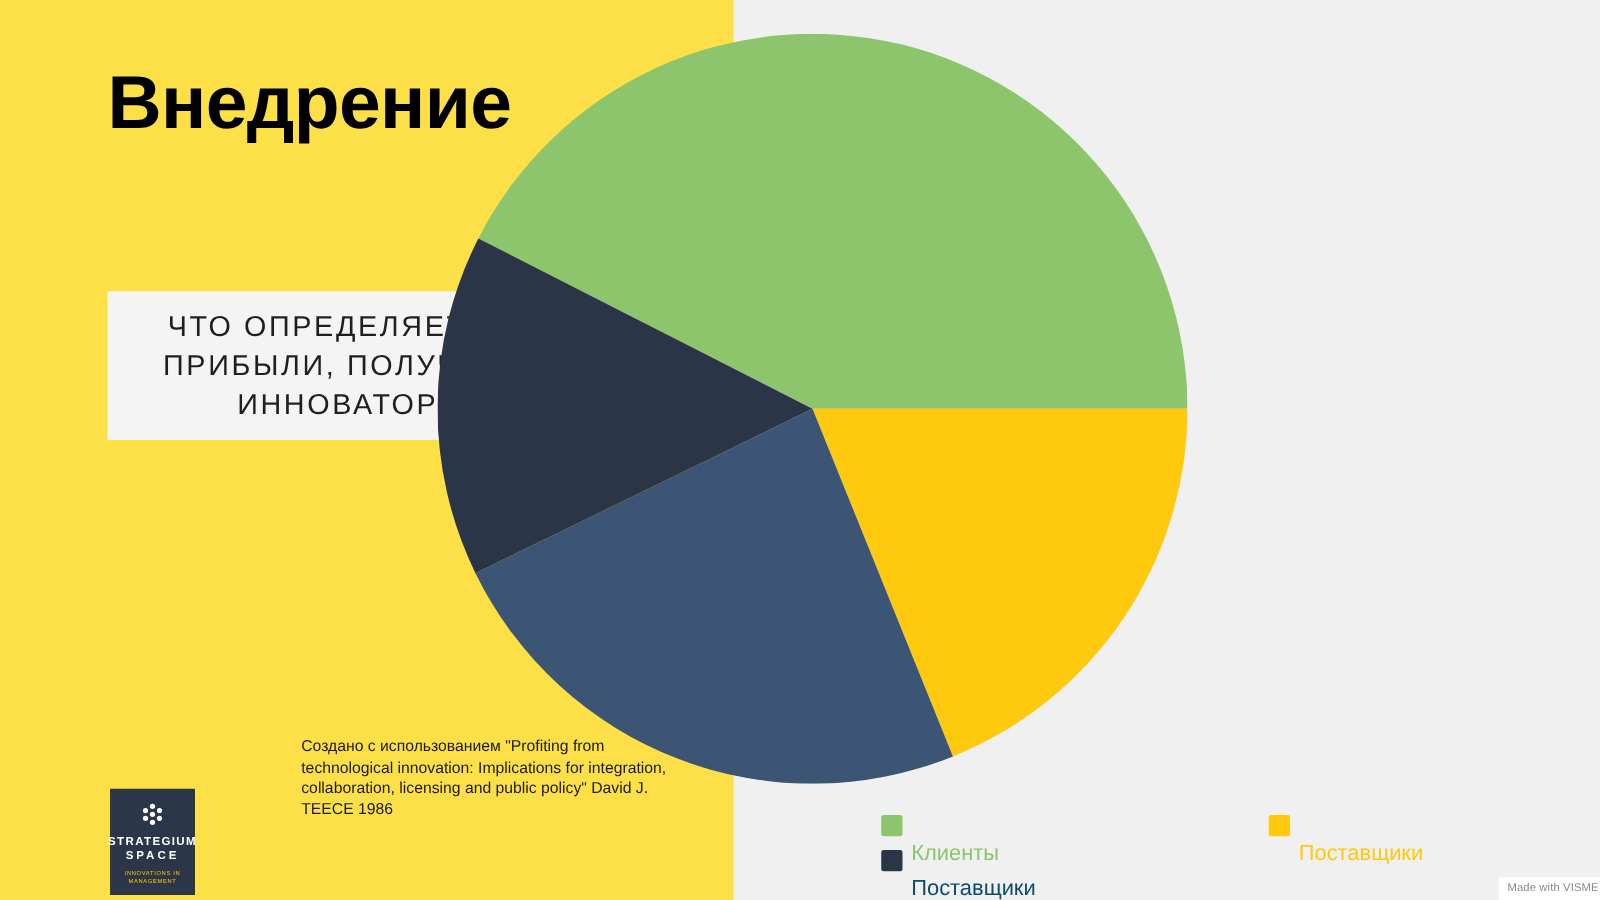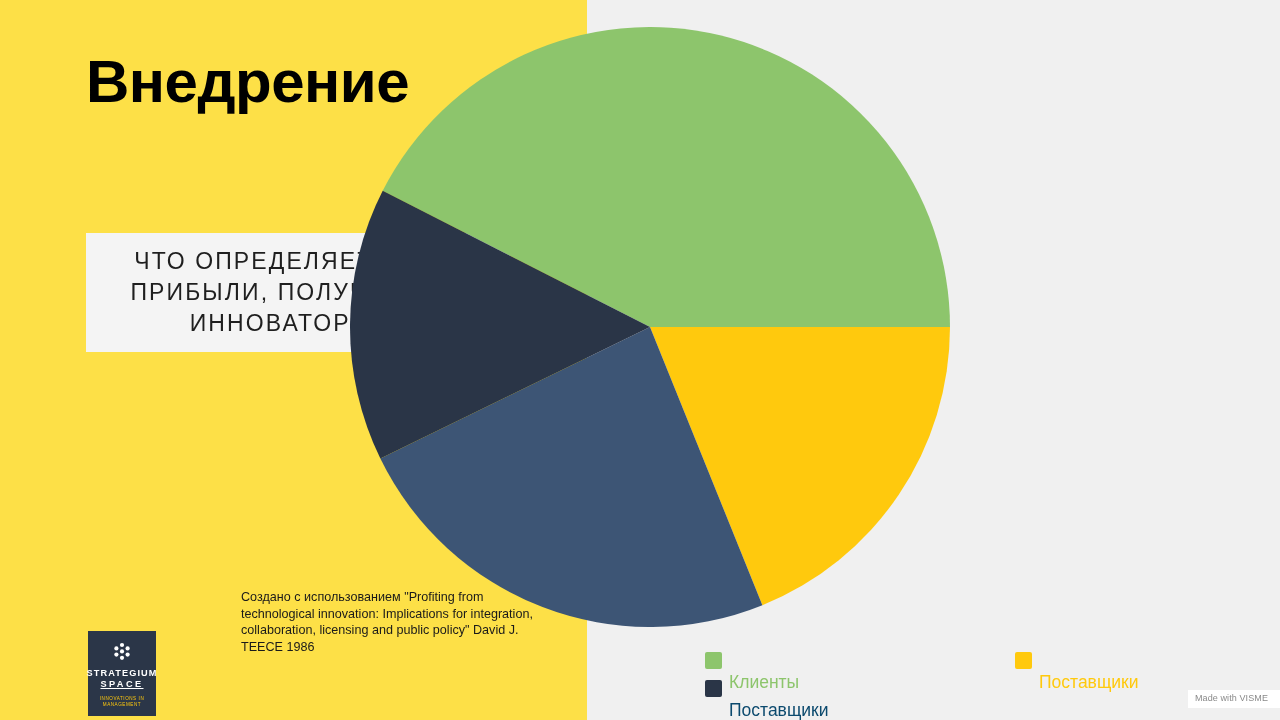--- a/index.html
+++ b/index.html
@@ -81,21 +81,21 @@
   }
   .logo-name {
     color: #ffffff;
     font-size: 9.2px;
     font-weight: bold;
     letter-spacing: 1.1px;
     line-height: 1.22;
     text-align: center;
     white-space: nowrap;
   }
-  .logo-name .l2 { display: block; letter-spacing: 2.4px; text-decoration: underline; }
+  .logo-name .l2 { display: block; letter-spacing: 2.4px; }
   .logo-tag {
     color: #FFC90D;
     font-size: 4.6px;
     letter-spacing: 0.55px;
     line-height: 1.45;
     text-align: center;
     margin-top: 5px;
     text-transform: uppercase;
   }
 
@@ -152,25 +152,25 @@
     font-size: 17.5px;
     line-height: 1;
     white-space: nowrap;
     margin-top: 45px;
   }
 
   
   .visme-badge {
     position: absolute;
     right: 0px;
-    bottom: 12px;
+    bottom: 0px;
     background: #ffffff;
     color: #8a8a8a;
     font-size: 9px;
-    padding: 4px 12px 5px 7px;
+    padding: 4px 1px 5px 7px;
     letter-spacing: 0.1px;
     line-height: 1;
   }
 </style>
 </head>
 <body>
 
 <div class="slide">
 
   <div class="left-panel" style="background: #fde047;">

